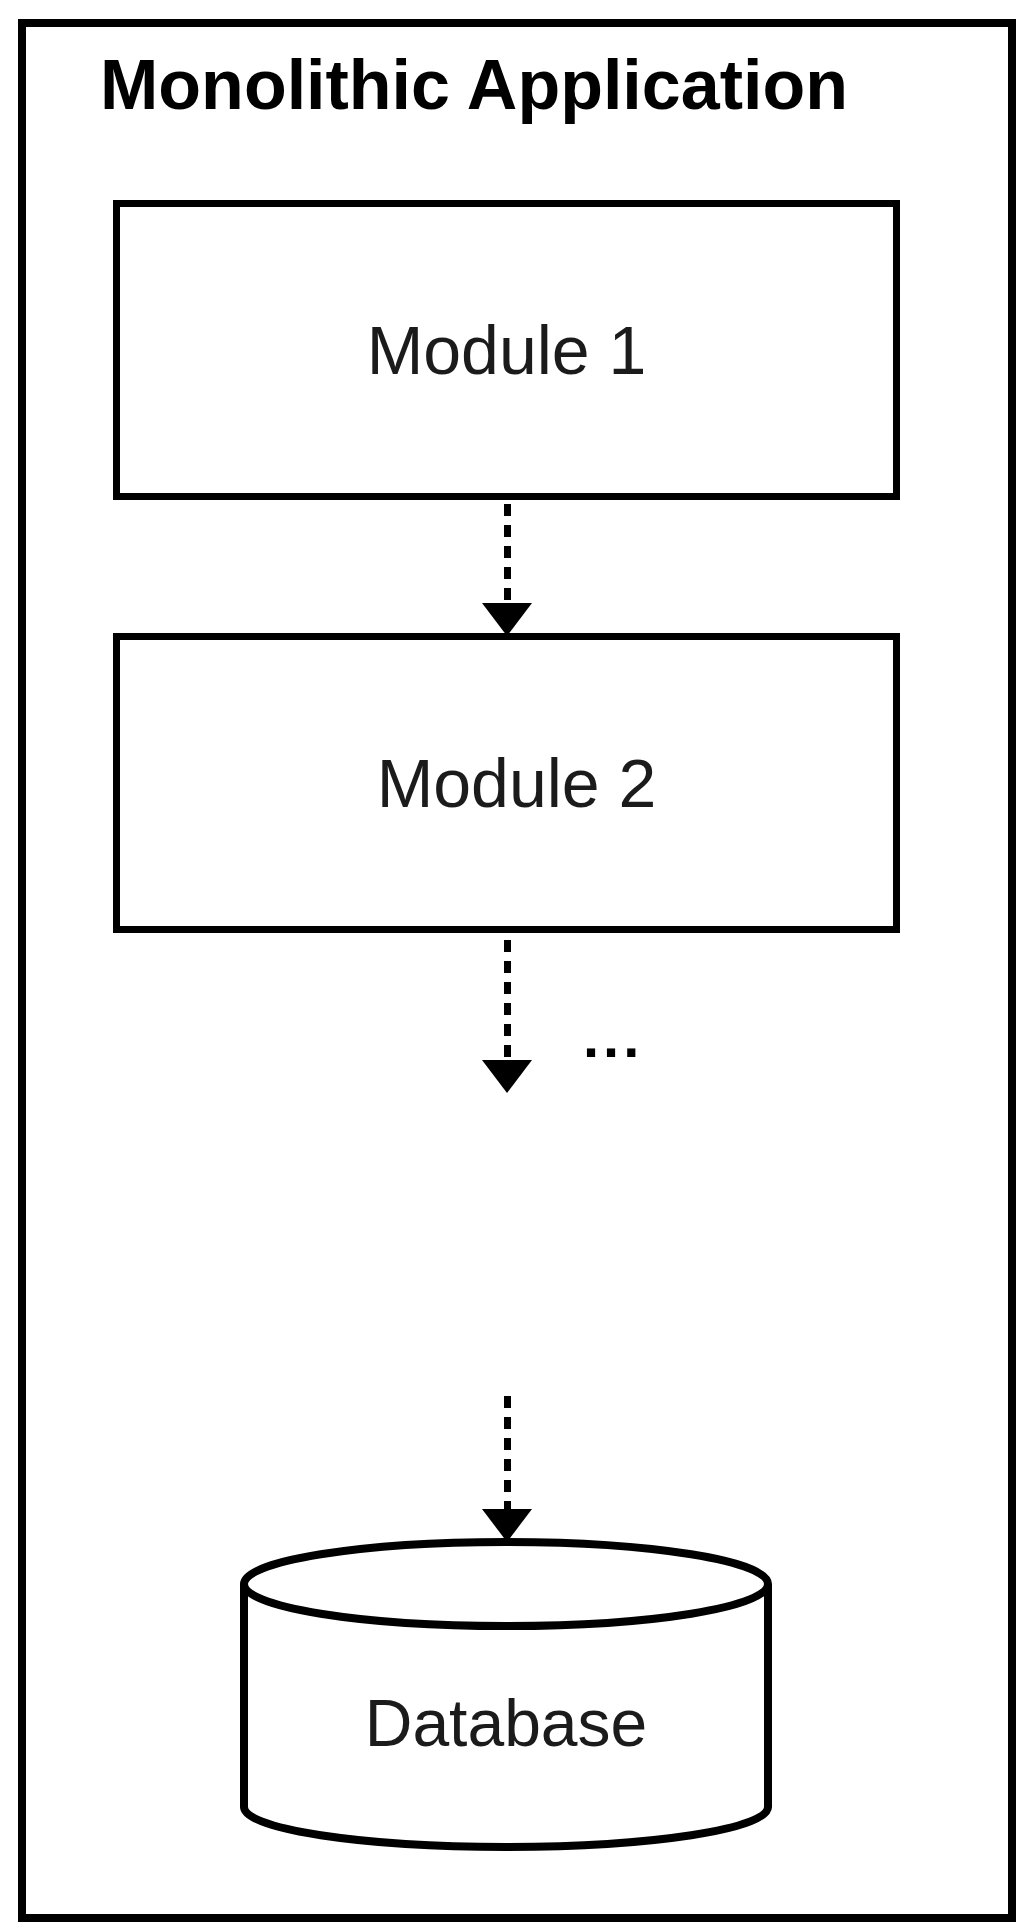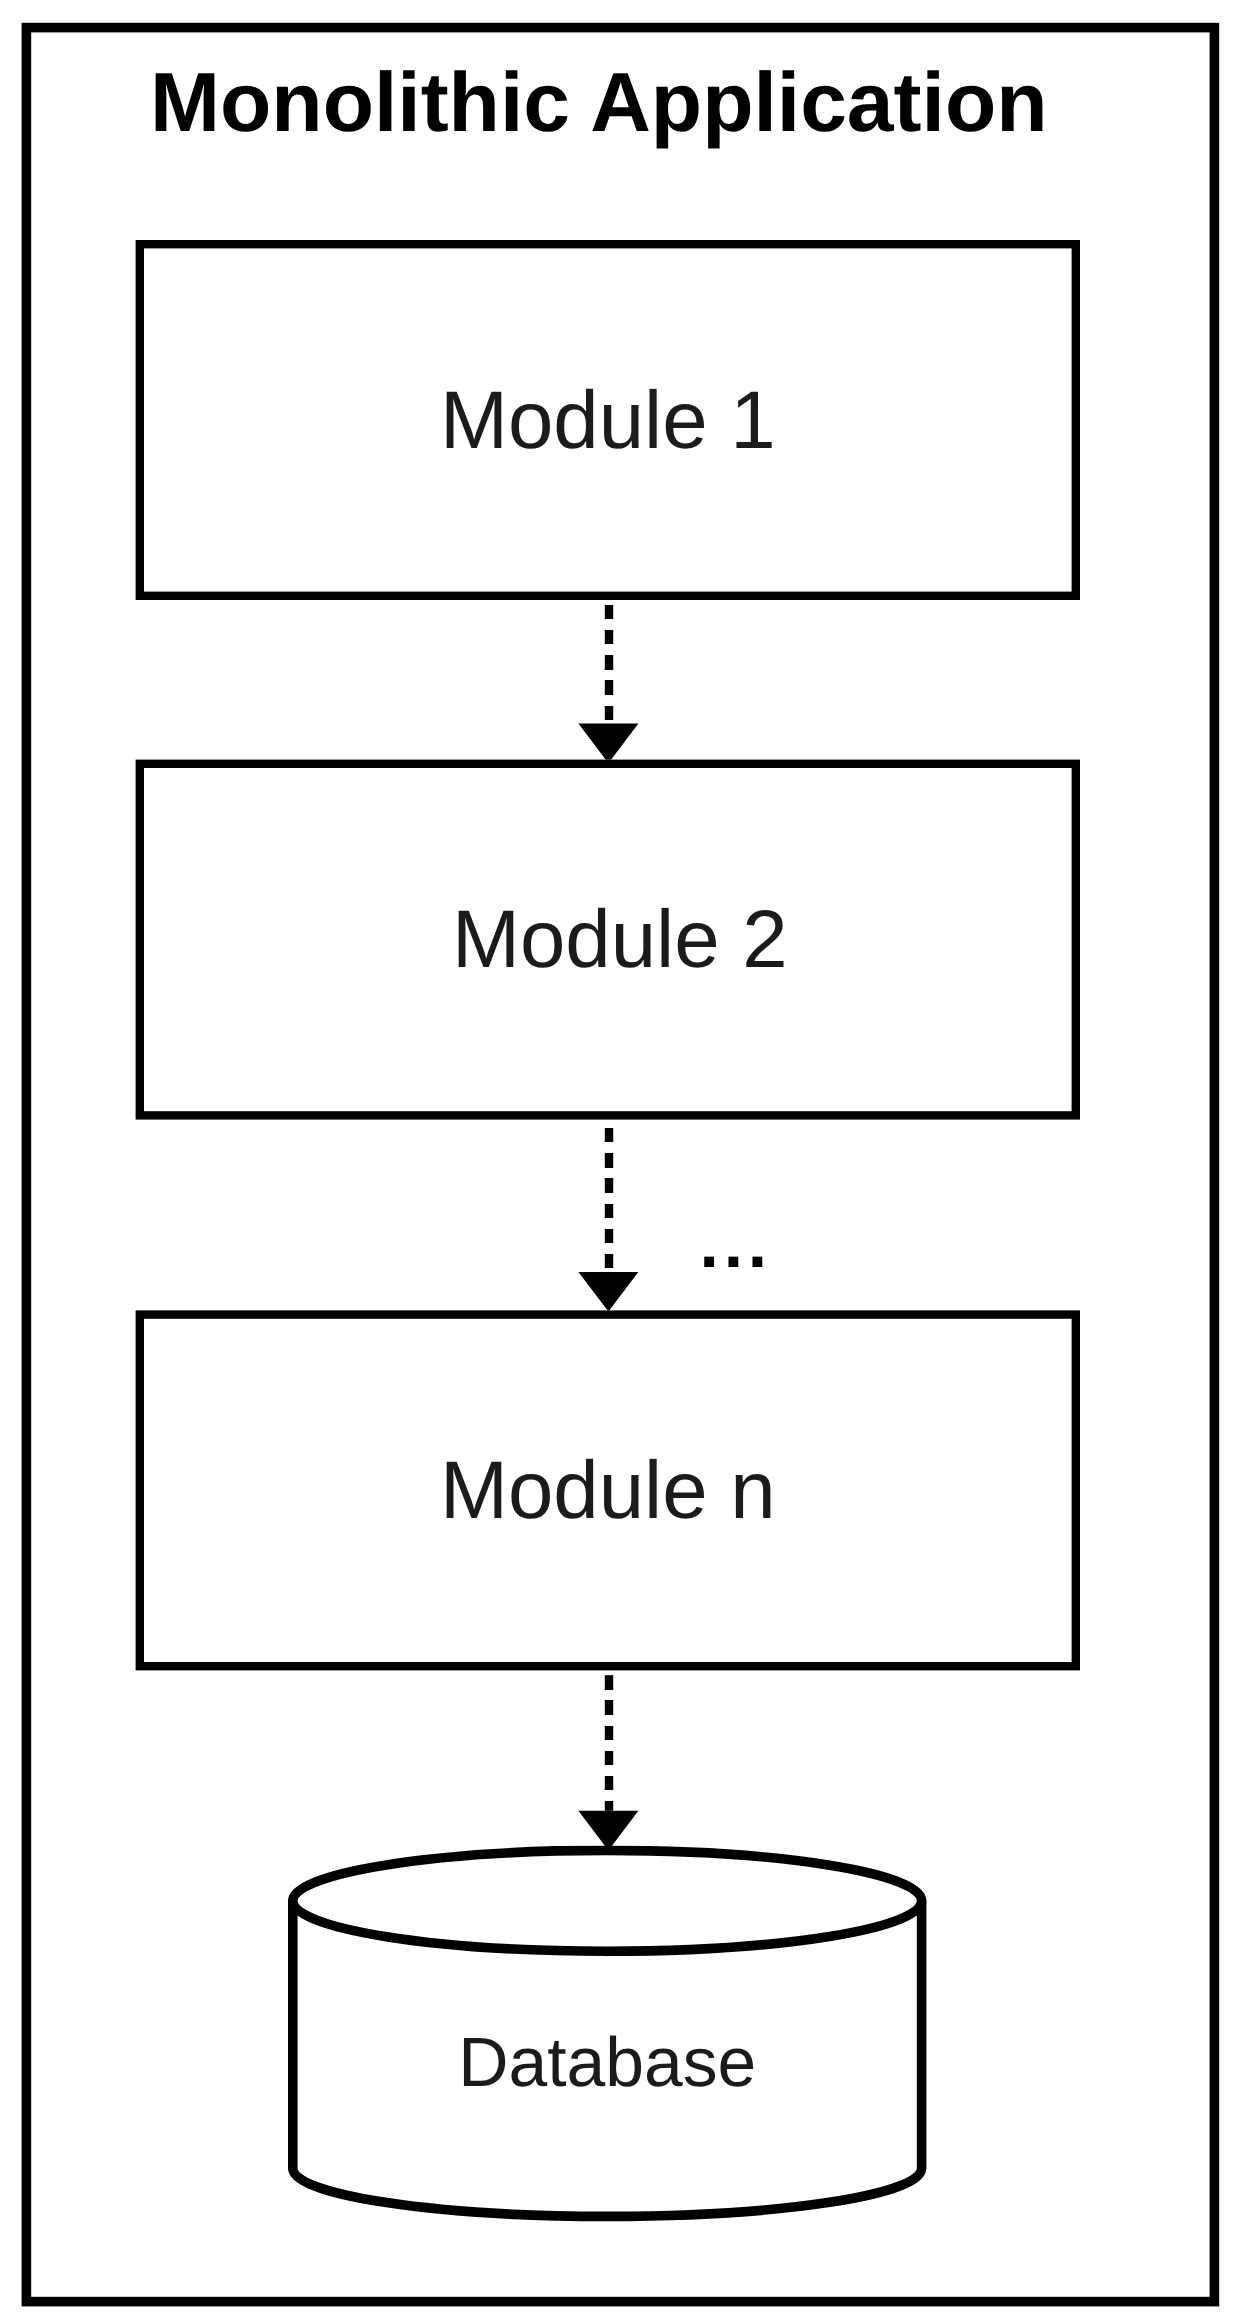--- a/index.html
+++ b/index.html
@@ -22,21 +22,20 @@
   .title {
     position: absolute;
     left: 18px; top: 50px;
     width: 912px;
     text-align: center;
     font-size: 70px;
     font-weight: bold;
     line-height: 1;
     color: var(--ink, #000000);
     white-space: nowrap;
-    margin-left: 25px;
   }
   .module {
     position: absolute;
     left: 113px;
     width: 787px; height: 300px;
     border: 7px solid var(--ink, #000000);
     box-sizing: border-box;
     background: var(--paper, #ffffff);
     display: flex;
     align-items: center;
@@ -89,21 +88,21 @@
   .cylinder {
     position: absolute;
     left: 236px; top: 1538px;
     color: var(--ink, #000000);
   }
   .db-label {
     position: absolute;
     left: 236px; top: 1690px;
     width: 540px;
     text-align: center;
-    font-size: 58px;
+    font-size: 66px;
     line-height: 1;
     color: var(--text, #1b1b1b);
     white-space: nowrap;
   }
 </style>
 </head>
 <body>
 
 <div class="page">
 
@@ -124,23 +123,20 @@
     <span class="module-label">Module 2</span>
   </div>
 
   <div class="arrow arrow-2">
     <div class="arrow-line"></div>
     <div class="arrow-head"></div>
   </div>
 
   <div class="ellipsis">...</div>
 
-  <div class="module module-n">
-    <span class="module-label">Module n</span>
-  </div>
 
   <div class="arrow arrow-3">
     <div class="arrow-line"></div>
     <div class="arrow-head"></div>
   </div>
 
   <svg class="cylinder" width="540" height="320" viewBox="0 0 540 320" aria-hidden="true">
     <path d="M 8 46 L 8 269 A 262 40 0 0 0 532 269 L 532 46" fill="#ffffff" stroke="currentColor" stroke-width="8"></path>
     <ellipse cx="270" cy="46" rx="262" ry="42" fill="#ffffff" stroke="currentColor" stroke-width="8"></ellipse>
   </svg>

